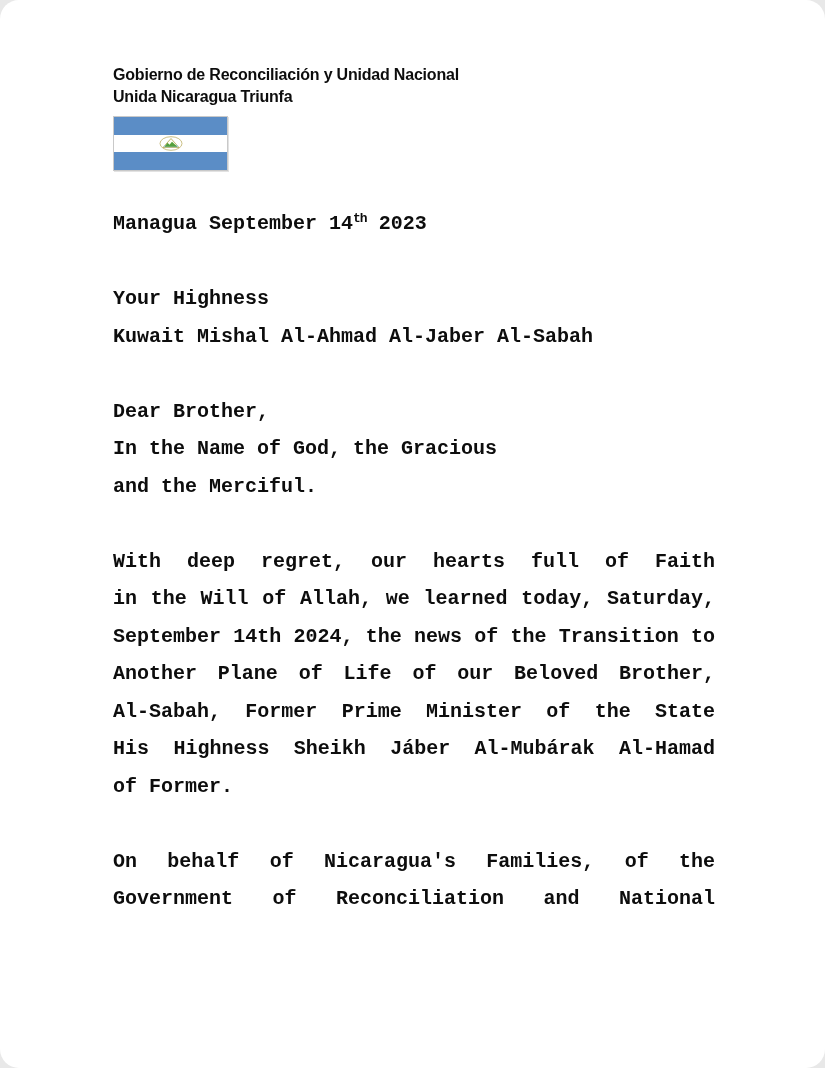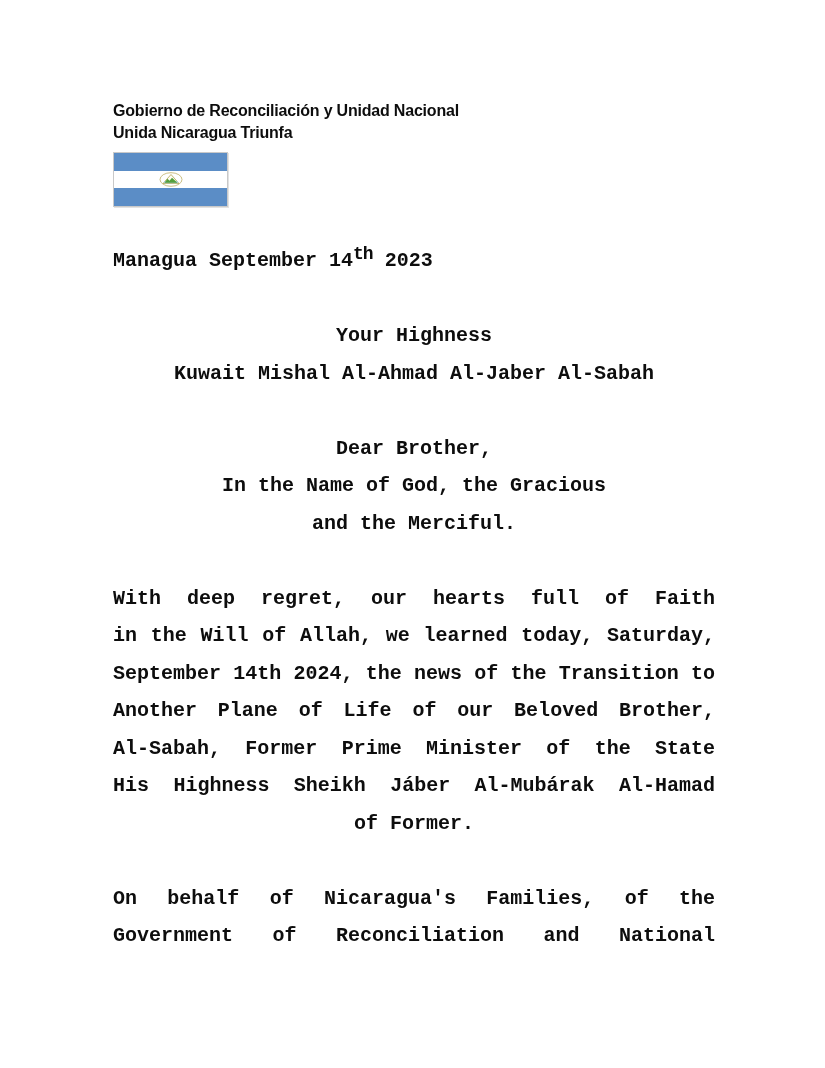--- a/index.html
+++ b/index.html
@@ -1,24 +1,25 @@
 <!DOCTYPE html>
 <html style="--flag-blue: #5b8dc6; --flag-white: #ffffff; --emblem-green: #55a03c; --emblem-gold: #b5a551; --emblem-sky: #a8cfe3;"><head>
 <meta charset="utf-8">
 <style>
   html, body { margin: 0; padding: 0; background: #e8e8e8; }
   .page {
     width: 825px; height: 1068px;
     background: #ffffff;
     position: relative;
     box-sizing: border-box;
-    padding: 100px 110px 0 113px;
+    padding: 64px 110px 0 113px;
     overflow: hidden;
     font-family: "Liberation Sans", sans-serif;
     color: #0d0d0d;
+    border-radius: 19px;
   }
   .letterhead-line {
     font-weight: bold;
     font-size: 16px;
     line-height: 22px;
     letter-spacing: -0.2px;
     white-space: nowrap;
   }
   .flag {
     margin-top: 8px;
@@ -39,27 +40,27 @@
     margin-top: 29px;
     width: 602px;
     font-family: "Liberation Mono", "DejaVu Sans Mono", monospace;
     font-weight: bold;
     font-size: 20px;
     line-height: 37.5px;
     color: #0d0d0d;
   }
   .date-line { margin: 0 0 37.5px 0; white-space: nowrap; }
   .date-line .sup {
-    font-size: 18px;
+    font-size: 13px;
     vertical-align: 7px;
     letter-spacing: -1px;
   }
   .block { margin: 0 0 37.5px 0; }
   .block:last-child { margin-bottom: 0; margin-top: 12px; }
-  .bline { text-align: center; }
+  .bline { text-align: left; }
   .bline.justify {
     text-align: justify;
     text-align-last: justify;
   }
 </style>
 </head>
 <body>
 
 <div class="page" style="background: rgb(255, 255, 255); color: rgb(13, 13, 13);">
 

